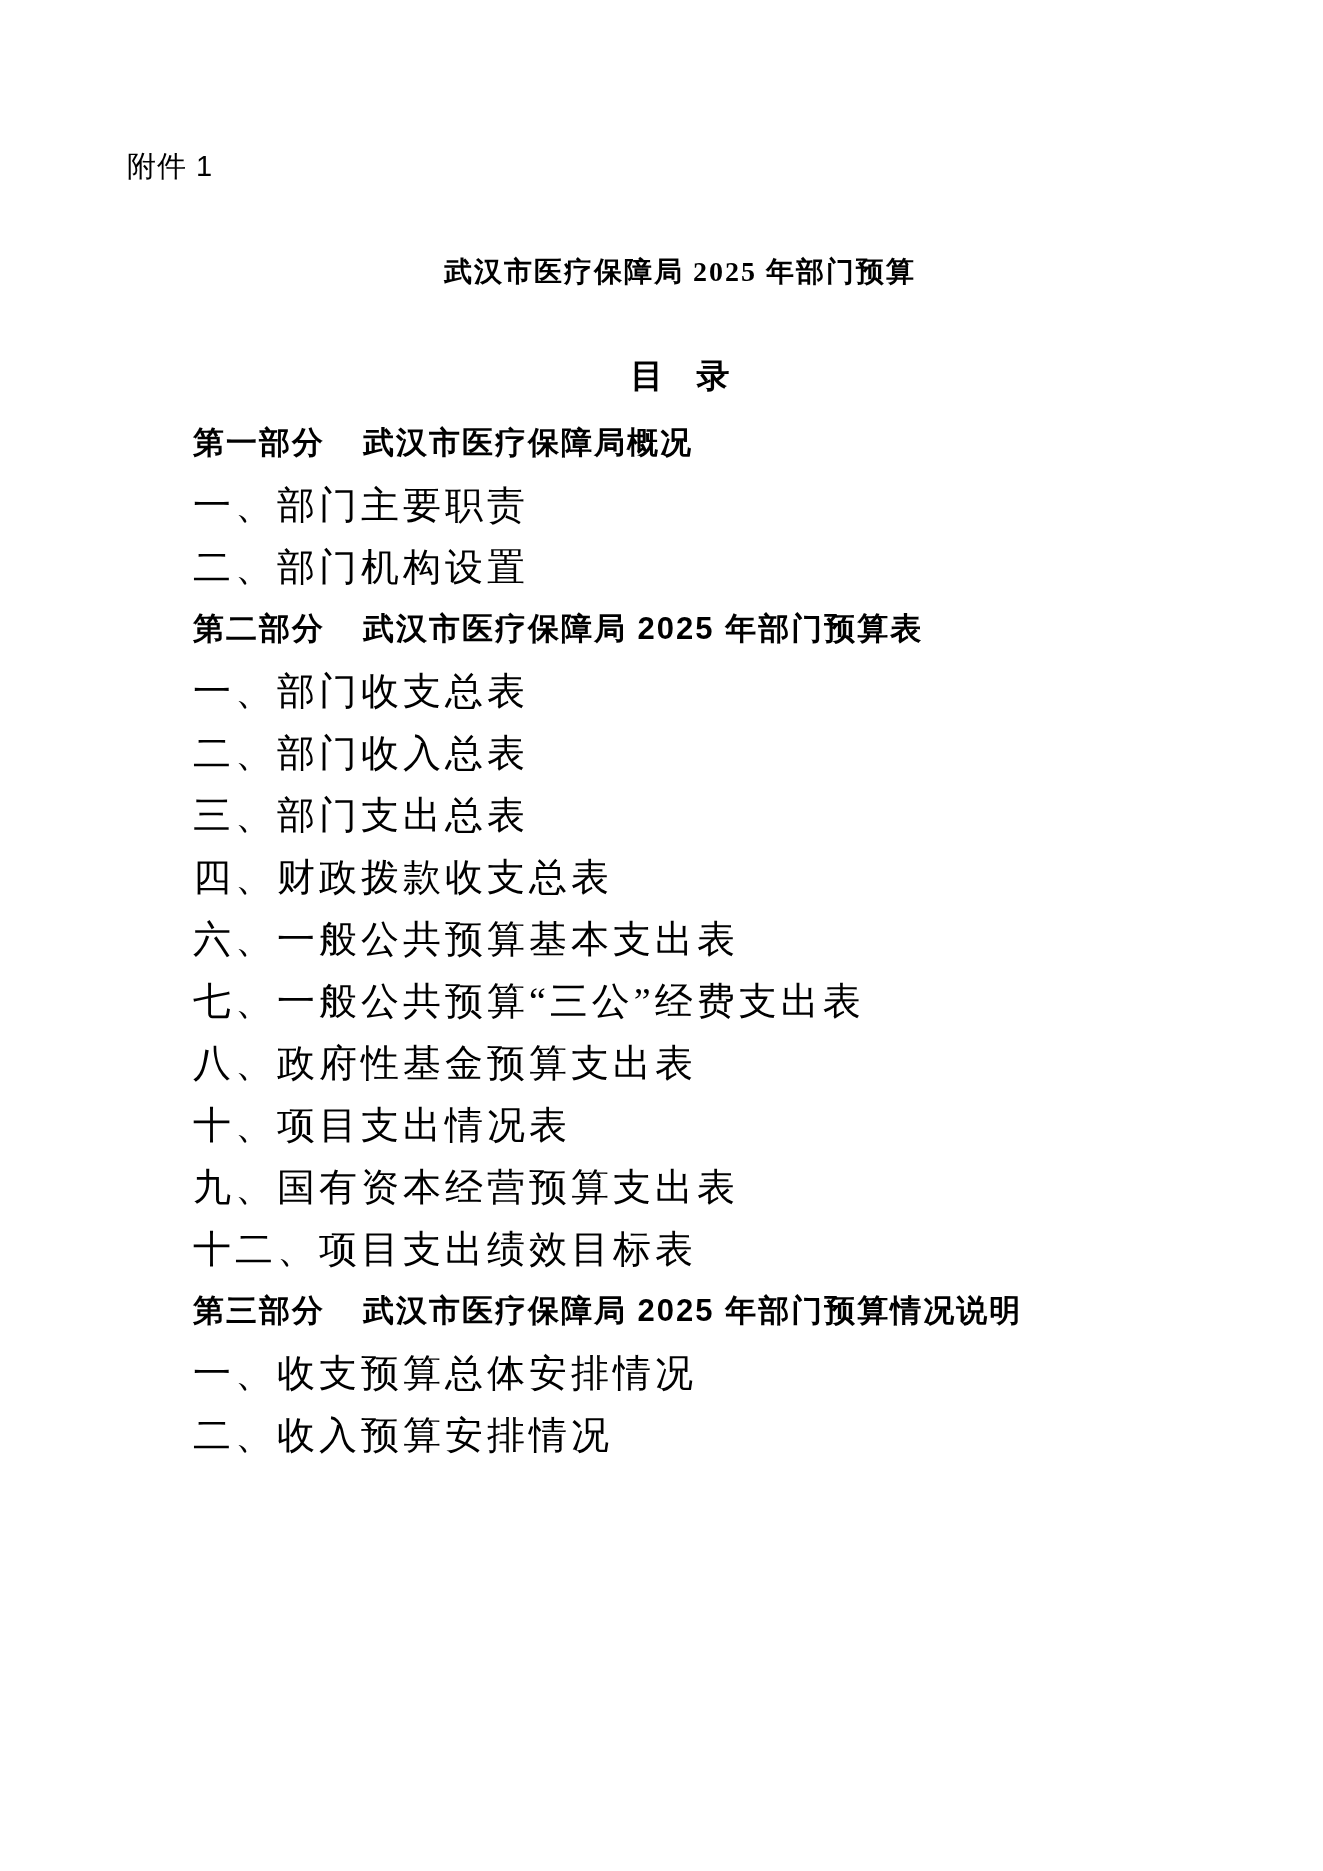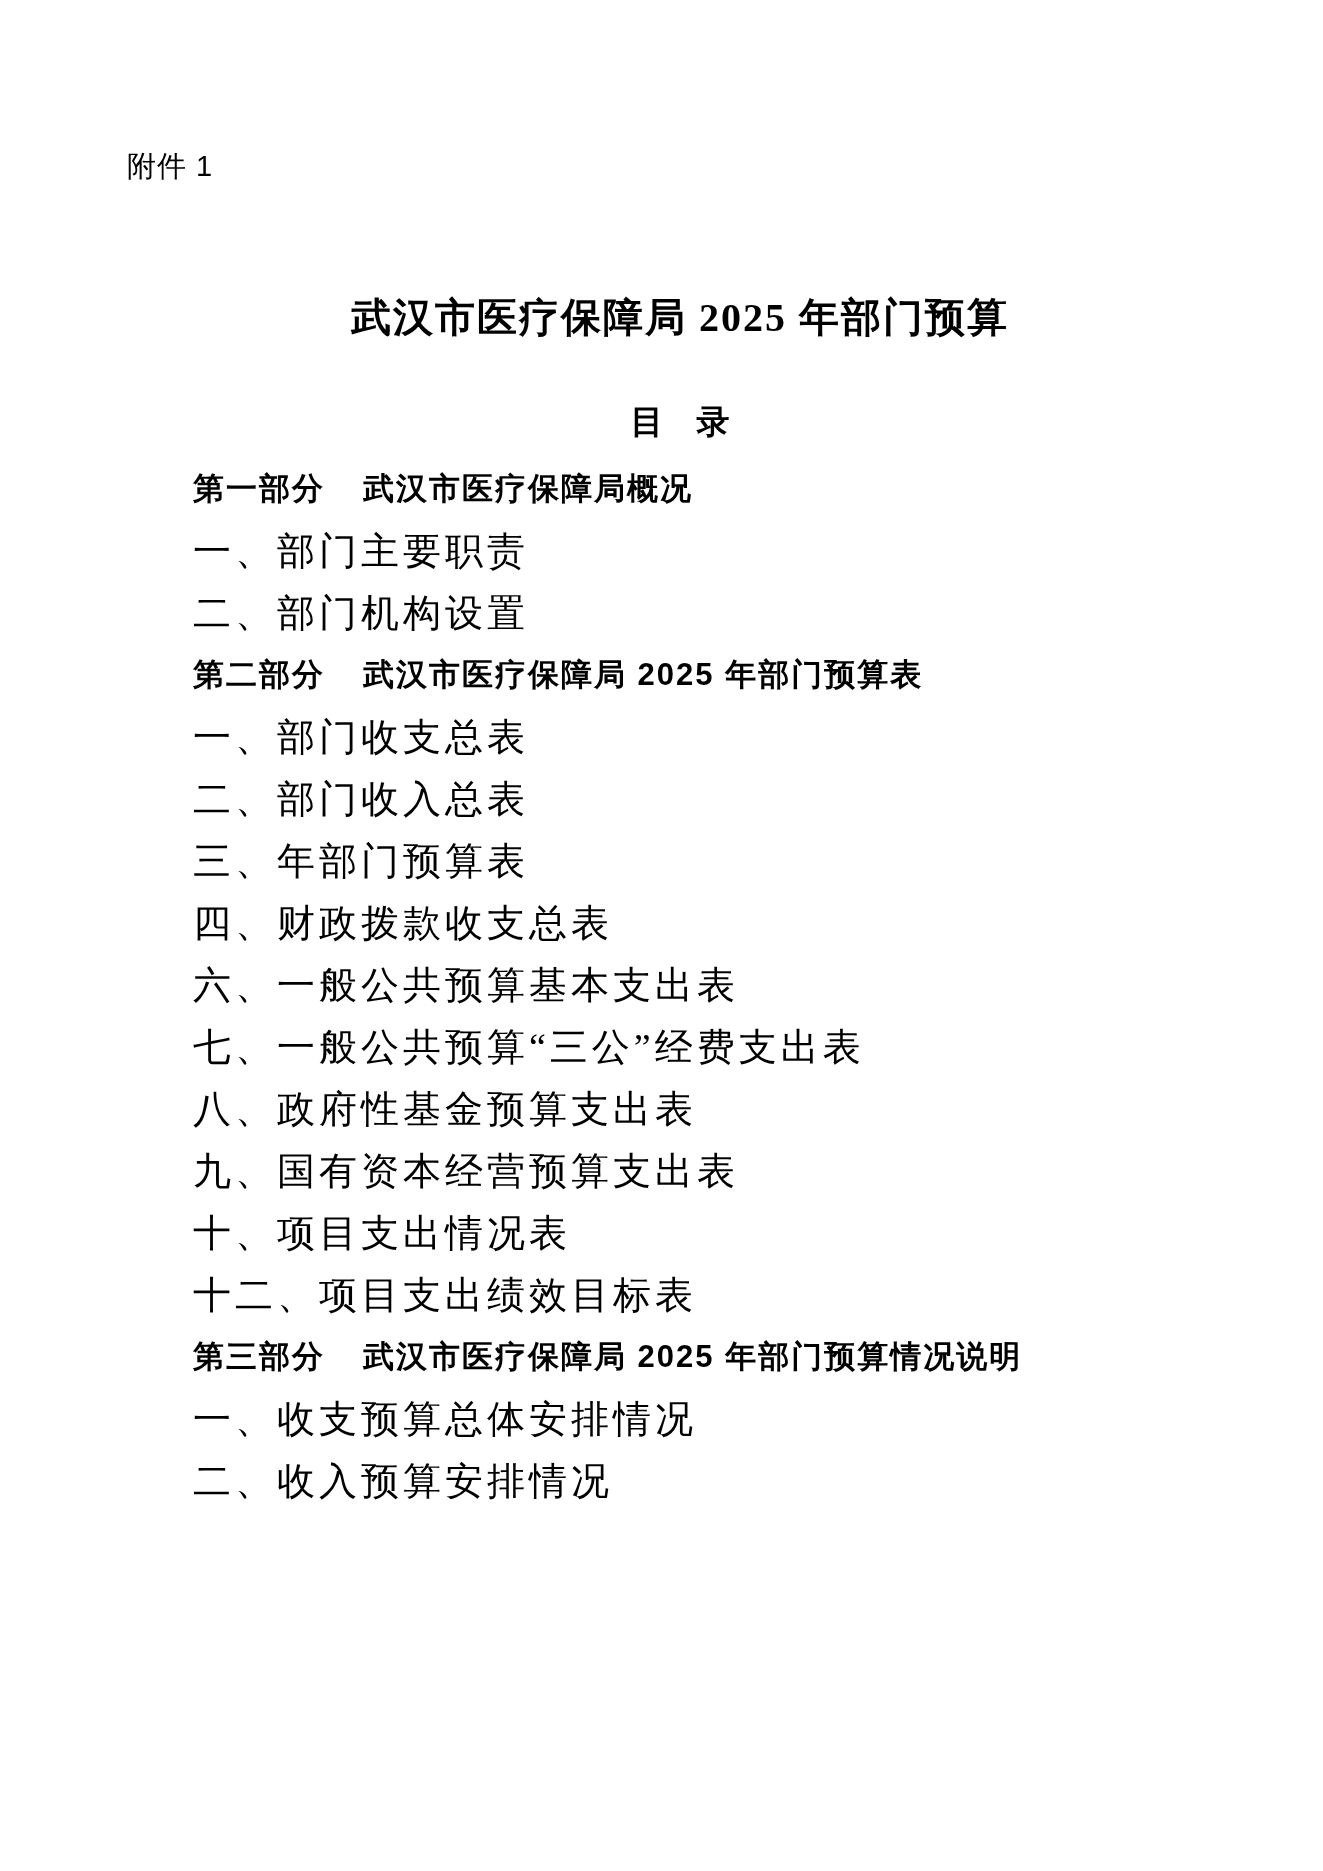--- a/index.html
+++ b/index.html
@@ -23,25 +23,25 @@
     background: #ffffff;
   }
   .attachment {
     font-family: "Liberation Sans", "DejaVu Sans", sans-serif;
     font-size: 29px;
     line-height: 36px;
     letter-spacing: 1px;
     white-space: nowrap;
   }
   .doc-title {
-    margin-top: 110px;
+    margin-top: 64px;
     text-align: center;
     font-family: "Liberation Serif", "DejaVu Serif", serif;
     font-weight: bold;
-    font-size: 40px;
+    font-size: 28px;
     line-height: 48px;
     letter-spacing: 2px;
     white-space: nowrap;
   }
   .toc-heading {
     margin-top: 60px;
     text-align: center;
     font-family: "Liberation Sans", "DejaVu Sans", sans-serif;
     font-weight: bold;
     font-size: 33px;
@@ -86,27 +86,27 @@
 
   <div class="toc">
 
     <div class="toc-line section"><span>第一部分</span><span class="hgap"></span><span>武汉市医疗保障局概况</span></div>
     <div class="toc-line item">一、部门主要职责</div>
     <div class="toc-line item">二、部门机构设置</div>
 
     <div class="toc-line section"><span>第二部分</span><span class="hgap"></span><span>武汉市医疗保障局 2025 年部门预算表</span></div>
     <div class="toc-line item">一、部门收支总表</div>
     <div class="toc-line item">二、部门收入总表</div>
-    <div class="toc-line item">三、年部门预算表</div>
+    <div class="toc-line item">三、部门支出总表</div>
     <div class="toc-line item">四、财政拨款收支总表</div>
     <div class="toc-line item">六、一般公共预算基本支出表</div>
     <div class="toc-line item">七、一般公共预算“三公”经费支出表</div>
     <div class="toc-line item">八、政府性基金预算支出表</div>
+    <div class="toc-line item">十、项目支出情况表</div>
     <div class="toc-line item">九、国有资本经营预算支出表</div>
-    <div class="toc-line item">十、项目支出情况表</div>
     <div class="toc-line item">十二、项目支出绩效目标表</div>
 
     <div class="toc-line section"><span>第三部分</span><span class="hgap"></span><span>武汉市医疗保障局 2025 年部门预算情况说明</span></div>
     <div class="toc-line item">一、收支预算总体安排情况</div>
     <div class="toc-line item">二、收入预算安排情况</div>
 
   </div>
 
 </div>
 

